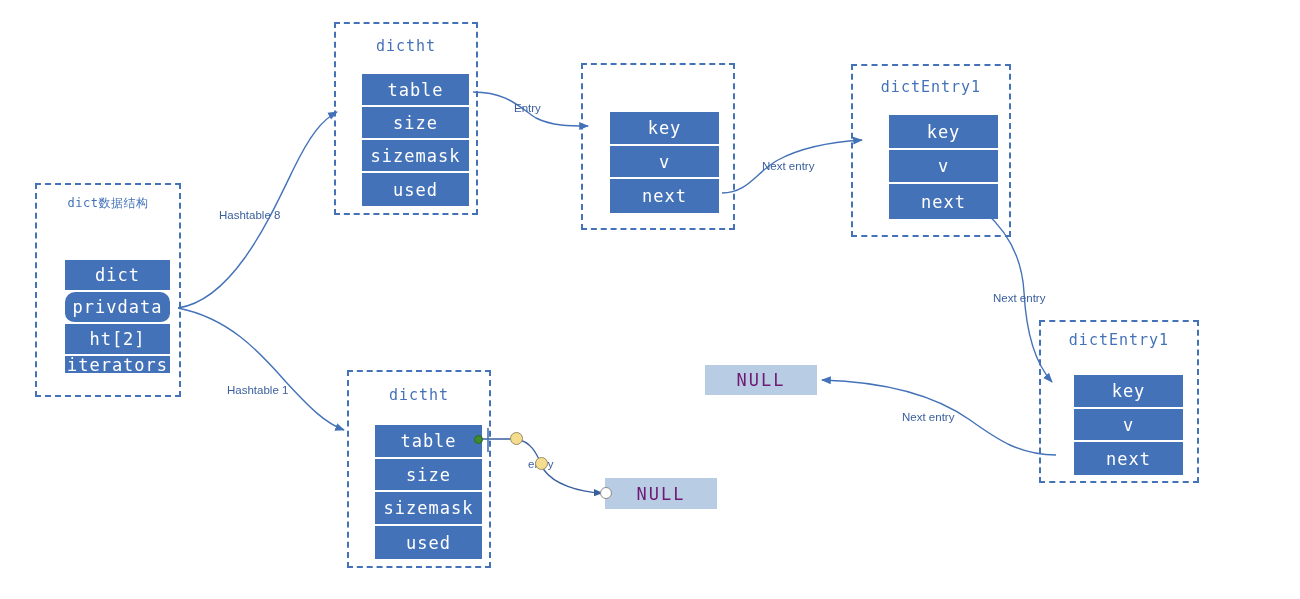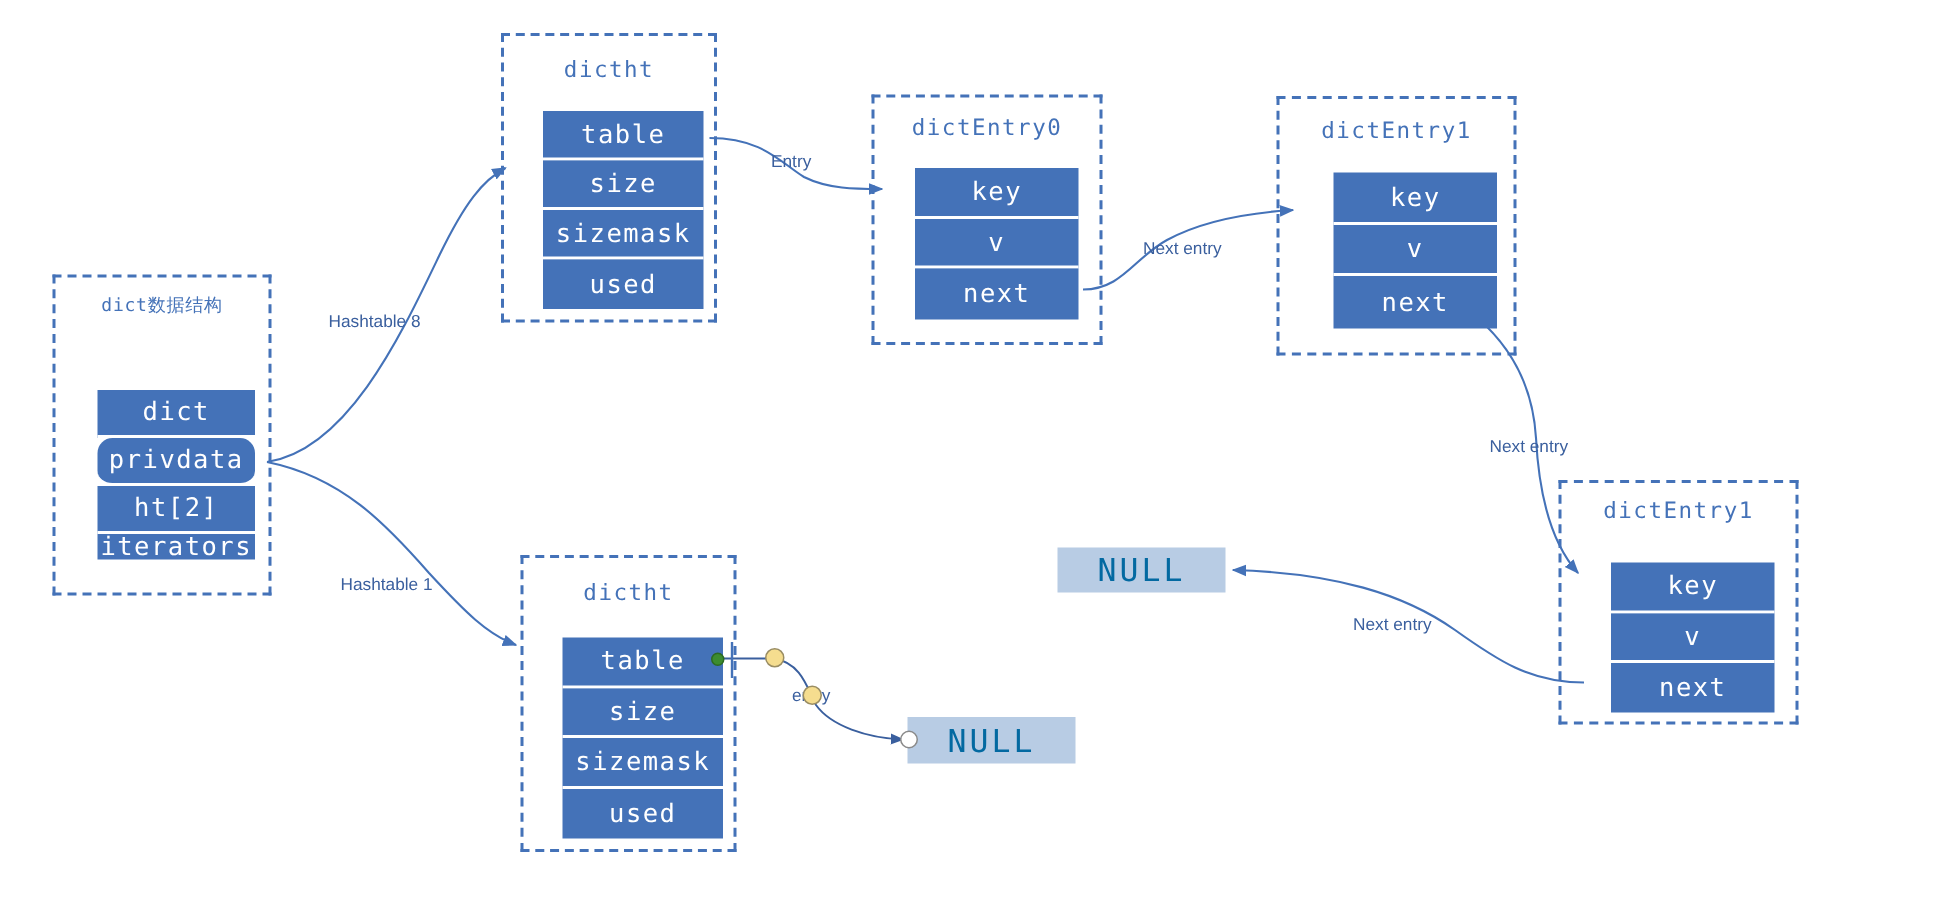--- a/index.html
+++ b/index.html
@@ -57,26 +57,26 @@
     display: flex;
     align-items: center;
     justify-content: center;
     letter-spacing: 1px;
   }
   .field:last-child { border-bottom: none; }
   
   .nullbox {
     position: absolute;
     background: #b8cce4;
-    color: #0369a1;
+    color: #701a75;
     display: flex;
     align-items: center;
     justify-content: center;
     font-family: "DejaVu Sans Mono", "Liberation Mono", monospace;
-    font-size: 21px;
+    font-size: 17px;
     letter-spacing: 2px;
     box-sizing: border-box;
   }
   
   .edge-label {
     position: absolute;
     color: #3a5f9e;
     font-family: "Liberation Sans", sans-serif;
     font-size: 11.5px;
     white-space: nowrap;
@@ -150,21 +150,20 @@
     <div class="struct-title title-big" style="top:13px;">dictht</div>
     <div class="fields" style="left:11px; top:50px; width:122px; height:132px;">
       <div class="field" style="height:33px;">table</div>
       <div class="field" style="height:33px;">size</div>
       <div class="field" style="height:33px;">sizemask</div>
       <div class="field" style="height:33px;">used</div>
     </div>
   </div>
 
   <div class="struct" style="left:581px; top:63px; width:154px; height:167px;">
-    <div class="struct-title title-big" style="top:11px;">dictEntry0</div>
     <div class="fields" style="left:12px; top:47px; width:124px; height:101px;">
       <div class="field" style="height:34px;">key</div>
       <div class="field" style="height:33px;">v</div>
       <div class="field" style="height:34px;">next</div>
     </div>
   </div>
 
   <div class="struct" style="left:851px; top:64px; width:160px; height:173px;">
     <div class="struct-title title-big" style="top:12px;">dictEntry1</div>
     <div class="fields" style="left:21px; top:49px; width:124px; height:104px;">

